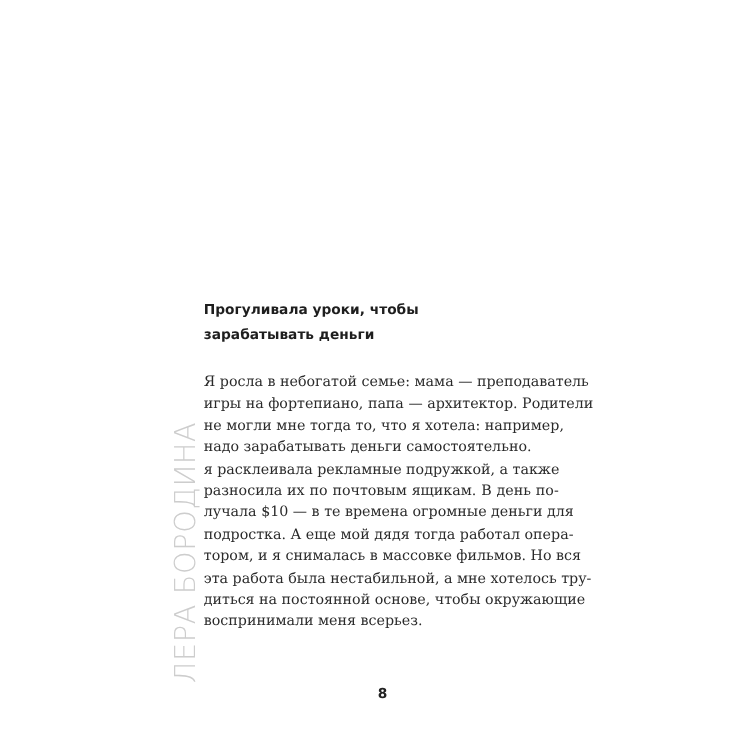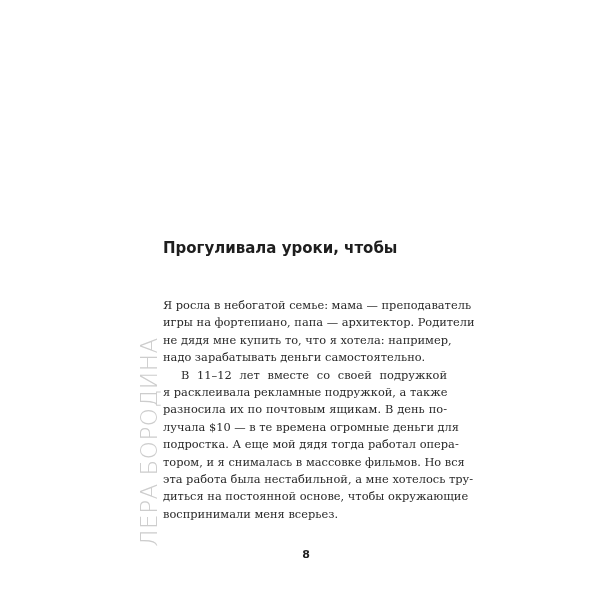--- a/index.html
+++ b/index.html
@@ -39,21 +39,21 @@
       color: #cdcdcd;
       transform-origin: center center;
     }
     .heading {
       position: absolute;
       left: 163px;
       top: 238px;
       width: 290px;
       font-family: "DejaVu Sans", sans-serif;
       font-weight: bold;
-      font-size: 15px;
+      font-size: 11px;
       line-height: 20px;
       color: #1e1e1e;
       margin: 0;
     }
     .body-text {
       position: absolute;
       left: 163px;
       top: 297px;
       width: 284px;
       font-family: "DejaVu Serif", serif;
@@ -90,31 +90,31 @@
 <body>
 
 <div class="page">
 
   <div class="running-head">
     <span>ЛЕРА БОРОДИНА</span>
   </div>
 
   <h2 class="heading">
     <span class="hline" style="display:block">Прогуливала уроки, чтобы</span>
+    <span class="hline" style="display:block">зарабатывать деньги</span>
   </h2>
 
   <div class="body-text">
     <div class="paragraph">
       <span class="line">Я росла в небогатой семье: мама — преподаватель</span>
       <span class="line">игры на фортепиано, папа — архитектор. Родители</span>
-      <span class="line">не дядя мне купить то, что я хотела: например,</span>
+      <span class="line">не могли мне тогда то, что я хотела: например,</span>
       <span class="line last">надо зарабатывать деньги самостоятельно.</span>
     </div>
     <div class="paragraph">
-      <span class="line indent">В 11–12 лет вместе со своей подружкой</span>
       <span class="line">я расклеивала рекламные подружкой, а также</span>
       <span class="line">разносила их по почтовым ящикам. В день по-</span>
       <span class="line">лучала $10 — в те времена огромные деньги для</span>
       <span class="line">подростка. А еще мой дядя тогда работал опера-</span>
       <span class="line">тором, и я снималась в массовке фильмов. Но вся</span>
       <span class="line">эта работа была нестабильной, а мне хотелось тру-</span>
       <span class="line">диться на постоянной основе, чтобы окружающие</span>
       <span class="line last">воспринимали меня всерьез.</span>
     </div>
   </div>

